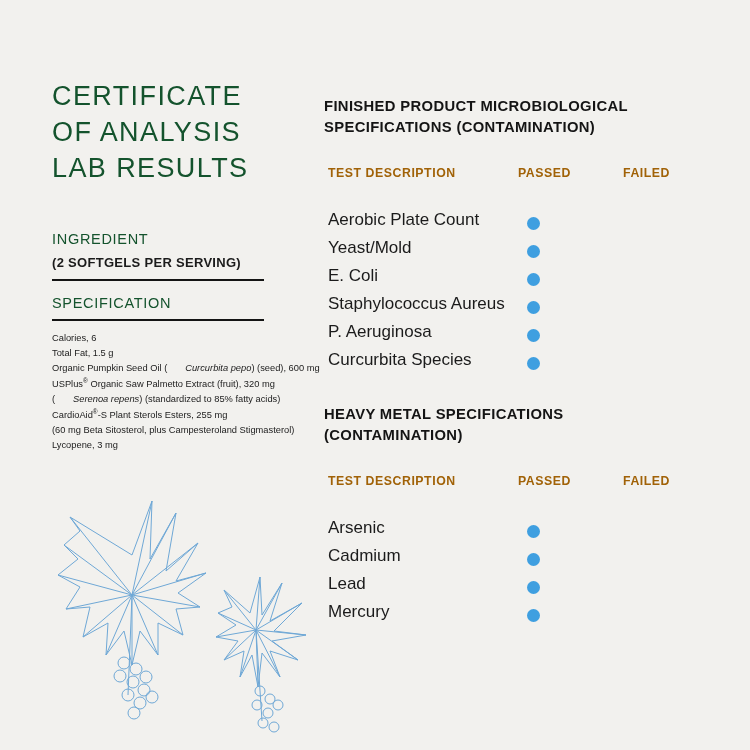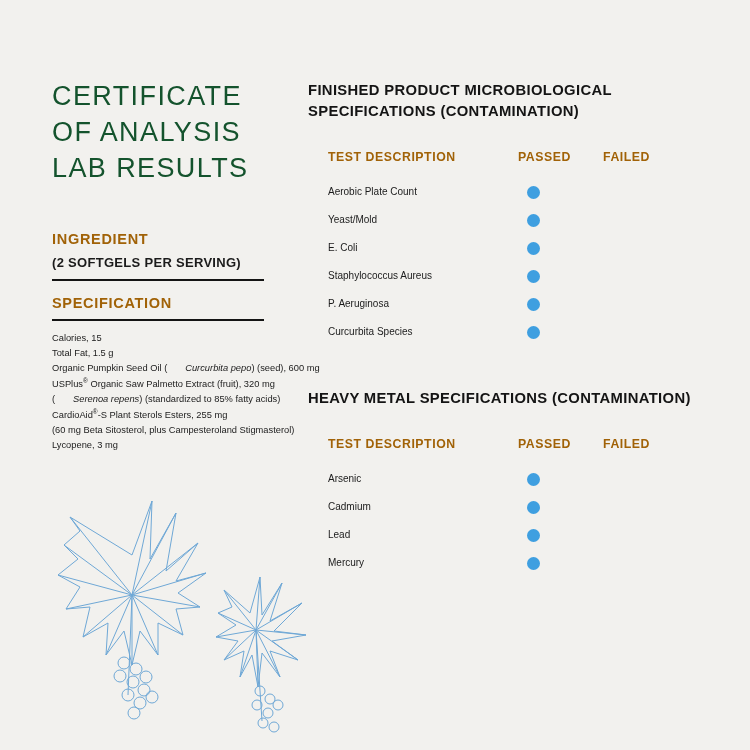--- a/index.html
+++ b/index.html
@@ -35,23 +35,23 @@
     letter-spacing: 1.4px;
     line-height: 1.34;
     font-weight: 400;
     color: #14532d;
     margin: 0;
     white-space: pre-line;
   }
 
   .section-heading {
     font-size: 14.5px;
-    font-weight: 700;
+    font-weight: 400;
     letter-spacing: 0.7px;
-    color: #a16207;
+    color: #14532d;
     margin: 0;
   }
 
   .ingredient-block {
     margin-top: 44px;
   }
 
   .sub-note {
     font-size: 13px;
     letter-spacing: 0.3px;
@@ -104,51 +104,51 @@
     top: 80px;
     width: 410px;
   }
 
   .panel-title {
     font-size: 14.8px;
     font-weight: 700;
     letter-spacing: 0.35px;
     line-height: 1.42;
     color: #141414;
-    margin: 0;
+    margin: 16px;
     white-space: pre-line;
   }
 
   .table {
     margin-top: 28px;
     margin-left: 20px;
   }
 
   .table-head {
     display: flex;
     font-size: 12.3px;
     font-weight: 700;
     letter-spacing: 0.55px;
     color: #a16207;
     padding-bottom: 6px;
   }
 
   .col-desc { width: 190px; }
-  .col-pass { width: 85px; }
+  .col-pass { width: 105px; }
   .col-fail { width: 90px; }
 
   .table-body {
     margin-top: 16px;
   }
 
   .row {
     display: flex;
-    align-items: flex-start;
+    align-items: flex-end;
     height: 28px;
-    font-size: 10px;
+    font-size: 17px;
     color: #1b1b1b;
   }
 
   .cell-desc { width: 190px; }
   .cell-pass { width: 105px; display: flex; align-items: center; }
   .cell-fail { width: 90px; display: flex; align-items: center; }
 
   .dot {
     display: inline-block;
     width: 13px;
@@ -186,21 +186,21 @@
     <div class="ingredient-block">
       <h2 class="section-heading">INGREDIENT</h2>
       <div class="sub-note">(2 SOFTGELS PER SERVING)</div>
       <hr class="rule">
     </div>
 
     <div class="spec-block">
       <h2 class="section-heading">SPECIFICATION</h2>
       <hr class="spec-rule">
       <ul class="spec-list" id="spec-list">
-          <li>Calories, 15</li>
+          <li>Calories, 6</li>
           <li>Total Fat, 1.5 g</li>
           <li>Organic Pumpkin Seed Oil (<em>Curcurbita pepo</em>) (seed), 600 mg</li>
           <li>USPlus<span class="sup">®</span> Organic Saw Palmetto Extract (fruit), 320 mg</li>
           <li>(<em>Serenoa repens</em>) (standardized to 85% fatty acids)</li>
           <li>CardioAid<span class="sup">®</span>-S Plant Sterols Esters, 255 mg</li>
           <li>(60 mg Beta Sitosterol, plus Campesteroland Stigmasterol)</li>
           <li>Lycopene, 3 mg</li>
         </ul>
     </div>
   </div>

